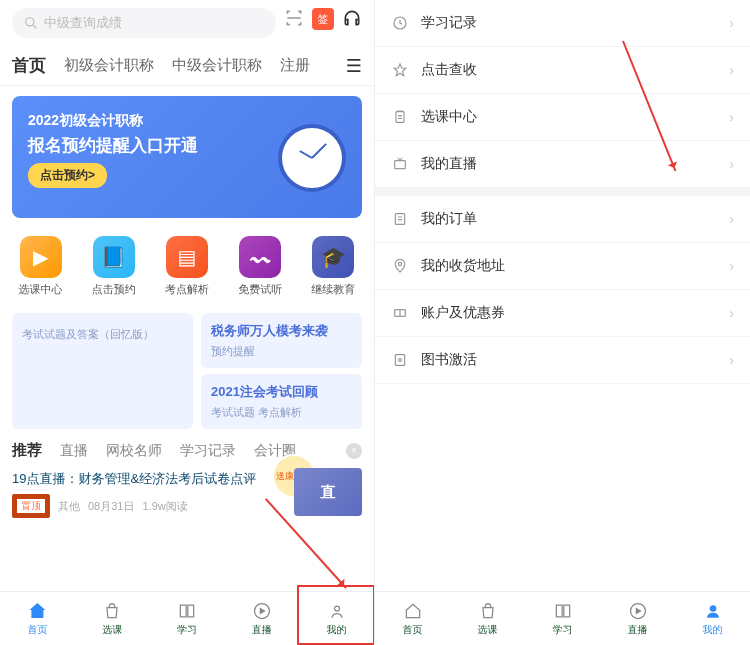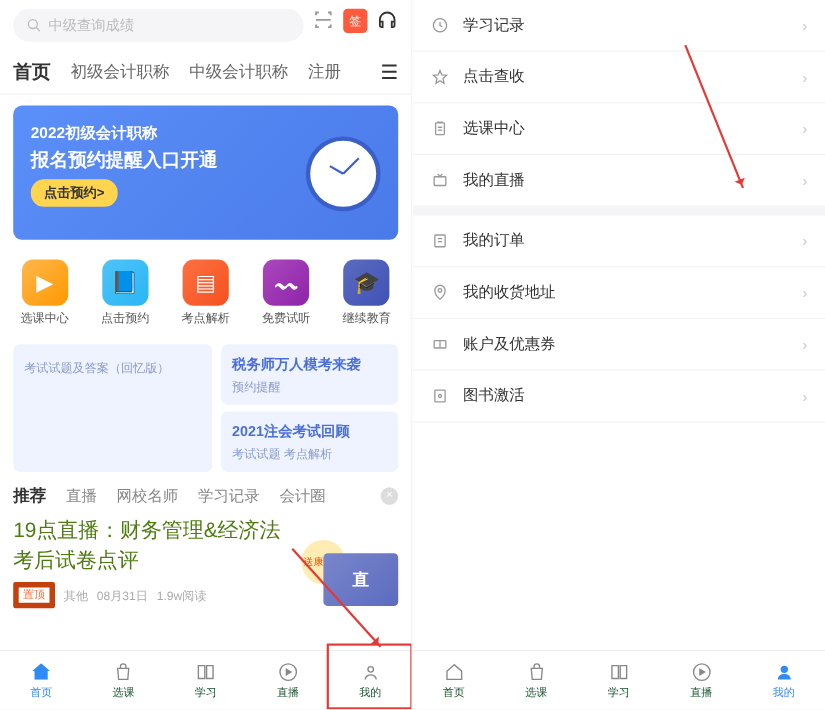--- a/index.html
+++ b/index.html
@@ -45,21 +45,21 @@
 .card-title{color:#4a6fd8;font-weight:700;font-size:14px}
 .card-sub{color:#8a9bc8;font-size:11px;margin-top:4px}
 .card-link{color:#4a6fd8;font-size:11px;margin-top:14px}
 
 .feed-tabs{display:flex;gap:18px;padding:12px 12px 6px;align-items:center}
 .feed-tab{font-size:14px;color:#888}
 .feed-tab.active{color:#333;font-weight:700;font-size:15px}
 .feed-close{margin-left:auto;width:16px;height:16px;border-radius:50%;background:#ddd;color:#fff;display:flex;align-items:center;justify-content:center;font-size:10px}
 
 .feed-item{padding:4px 12px}
-.feed-title{font-size:19px;color:#4d7c0f;line-height:1.4}
+.feed-title{font-size:13px;color:#0c4a6e;line-height:1.4}
 .feed-meta{display:flex;gap:8px;align-items:center;margin-top:6px;font-size:11px;color:#aaa}
 .feed-badge{border:5px solid #c2410c;color:#ff7043;padding:0 4px;border-radius:2px;font-size:10px}
 .feed-thumb{position:absolute;right:12px;width:68px;height:48px;background:linear-gradient(135deg,#7986cb,#5c6bc0);border-radius:4px;margin-top:-50px;display:flex;align-items:center;justify-content:center;color:#fff;font-size:15px;font-weight:700}
 .feed-sticker{position:absolute;right:58px;margin-top:-64px;width:44px;height:44px;border-radius:50%;background:#ffecb3;display:flex;align-items:center;justify-content:center;font-size:9px;color:#e65100;border:2px solid #fff}
 
 
 .profile-header{height:188px;background:linear-gradient(160deg,#4fa8ff,#2e8bf7);display:flex;flex-direction:column;align-items:center;justify-content:center;color:#fff;position:relative}
 .avatar{width:64px;height:64px;border-radius:50%;background:#fff;display:flex;align-items:center;justify-content:center;overflow:hidden}
 .avatar-face{width:48px;height:48px;border-radius:50%;background:#ffe0cc;position:relative}
 .avatar-hair{position:absolute;top:-2px;left:6px;width:36px;height:22px;background:#5d4037;border-radius:50% 50% 0 0}

